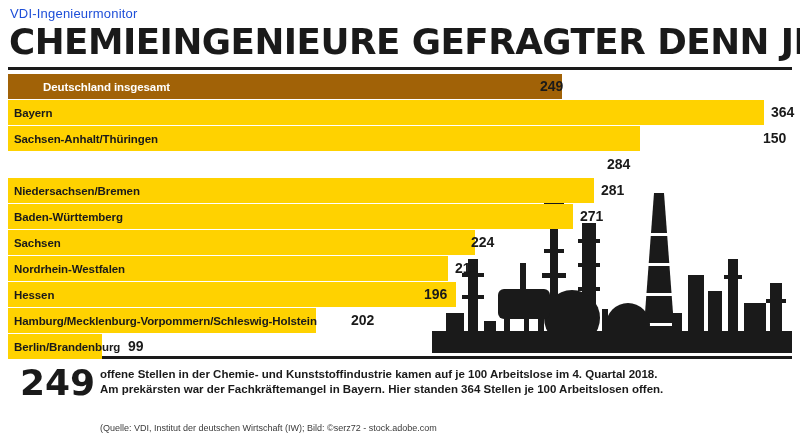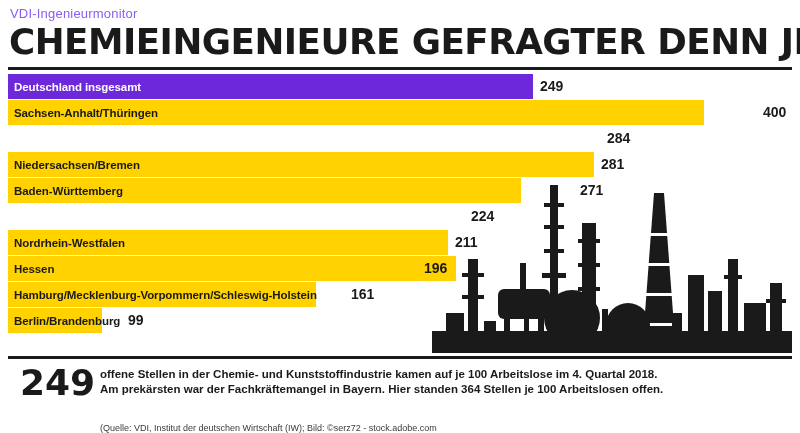--- a/index.html
+++ b/index.html
@@ -16,21 +16,21 @@
   #page {
     position: relative;
     width: 800px;
     height: 433px;
     background: #ffffff;
     box-sizing: border-box;
     padding: 0 8px;
   }
   .kicker {
     font-size: 13px;
-    color: #8b5cf6;
+    color: #1d4ed8;
     padding-top: 6px;
     padding-left: 2px;
     letter-spacing: 0.2px;
   }
   .headline {
     font-family: "DejaVu Sans", sans-serif;
     font-weight: bold;
     font-size: 35px;
     line-height: 38px;
     letter-spacing: -0.5px;
@@ -73,21 +73,22 @@
   .bar {
     position: absolute;
     left: 0;
     top: 0;
     height: 25px;
     background: #ffd200;
     display: flex;
     align-items: center;
   }
   .row.total .bar {
-    background: #6d28d9;
+    background: #a16207;
+    padding-left: 29px;
   }
   .bar-label {
     font-size: 11.5px;
     font-weight: bold;
     color: #1a1a1a;
     padding-left: 6px;
     white-space: nowrap;
     letter-spacing: -0.1px;
   }
   .row.total .bar-label {
@@ -209,47 +210,56 @@
 
     <div class="rows">
 
       <div class="row total">
         <div class="bar" style="width:525px">
           <span class="bar-label">Deutschland insgesamt</span>
         </div>
         <div class="bar-value" style="left:525px">249</div>
       </div>
 
-
-      <div class="row">
-        <div class="bar" style="width:696px">
+      <div class="row">
+        <div class="bar" style="width:756px">
+          <span class="bar-label">Bayern</span>
+        </div>
+        <div class="bar-value" style="left:756px">364</div>
+      </div>
+
+      <div class="row">
+        <div class="bar" style="width:632px">
           <span class="bar-label">Sachsen-Anhalt/Thüringen</span>
         </div>
-        <div class="bar-value" style="left:748px">400</div>
+        <div class="bar-value" style="left:748px">150</div>
       </div>
 
       <div class="row">
         <div class="bar-value" style="left:592px">284</div>
       </div>
 
       <div class="row">
         <div class="bar" style="width:586px">
           <span class="bar-label">Niedersachsen/Bremen</span>
         </div>
         <div class="bar-value" style="left:586px">281</div>
       </div>
 
       <div class="row">
-        <div class="bar" style="width:513px">
+        <div class="bar" style="width:565px">
           <span class="bar-label">Baden-Württemberg</span>
         </div>
         <div class="bar-value" style="left:565px">271</div>
       </div>
 
       <div class="row">
+        <div class="bar" style="width:467px">
+          <span class="bar-label">Sachsen</span>
+        </div>
         <div class="bar-value" style="left:456px">224</div>
       </div>
 
       <div class="row">
         <div class="bar" style="width:440px">
           <span class="bar-label">Nordrhein-Westfalen</span>
         </div>
         <div class="bar-value" style="left:440px">211</div>
       </div>
 
@@ -257,21 +267,21 @@
         <div class="bar" style="width:448px">
           <span class="bar-label">Hessen</span>
         </div>
         <div class="bar-value" style="left:409px">196</div>
       </div>
 
       <div class="row">
         <div class="bar" style="width:308px">
           <span class="bar-label">Hamburg/Mecklenburg-Vorpommern/Schleswig-Holstein</span>
         </div>
-        <div class="bar-value" style="left:336px">161</div>
+        <div class="bar-value" style="left:336px">202</div>
       </div>
 
       <div class="row">
         <div class="bar" style="width:94px">
           <span class="bar-label">Berlin/Brandenburg</span>
         </div>
         <div class="bar-value" style="left:113px">99</div>
       </div>
 
     </div>

